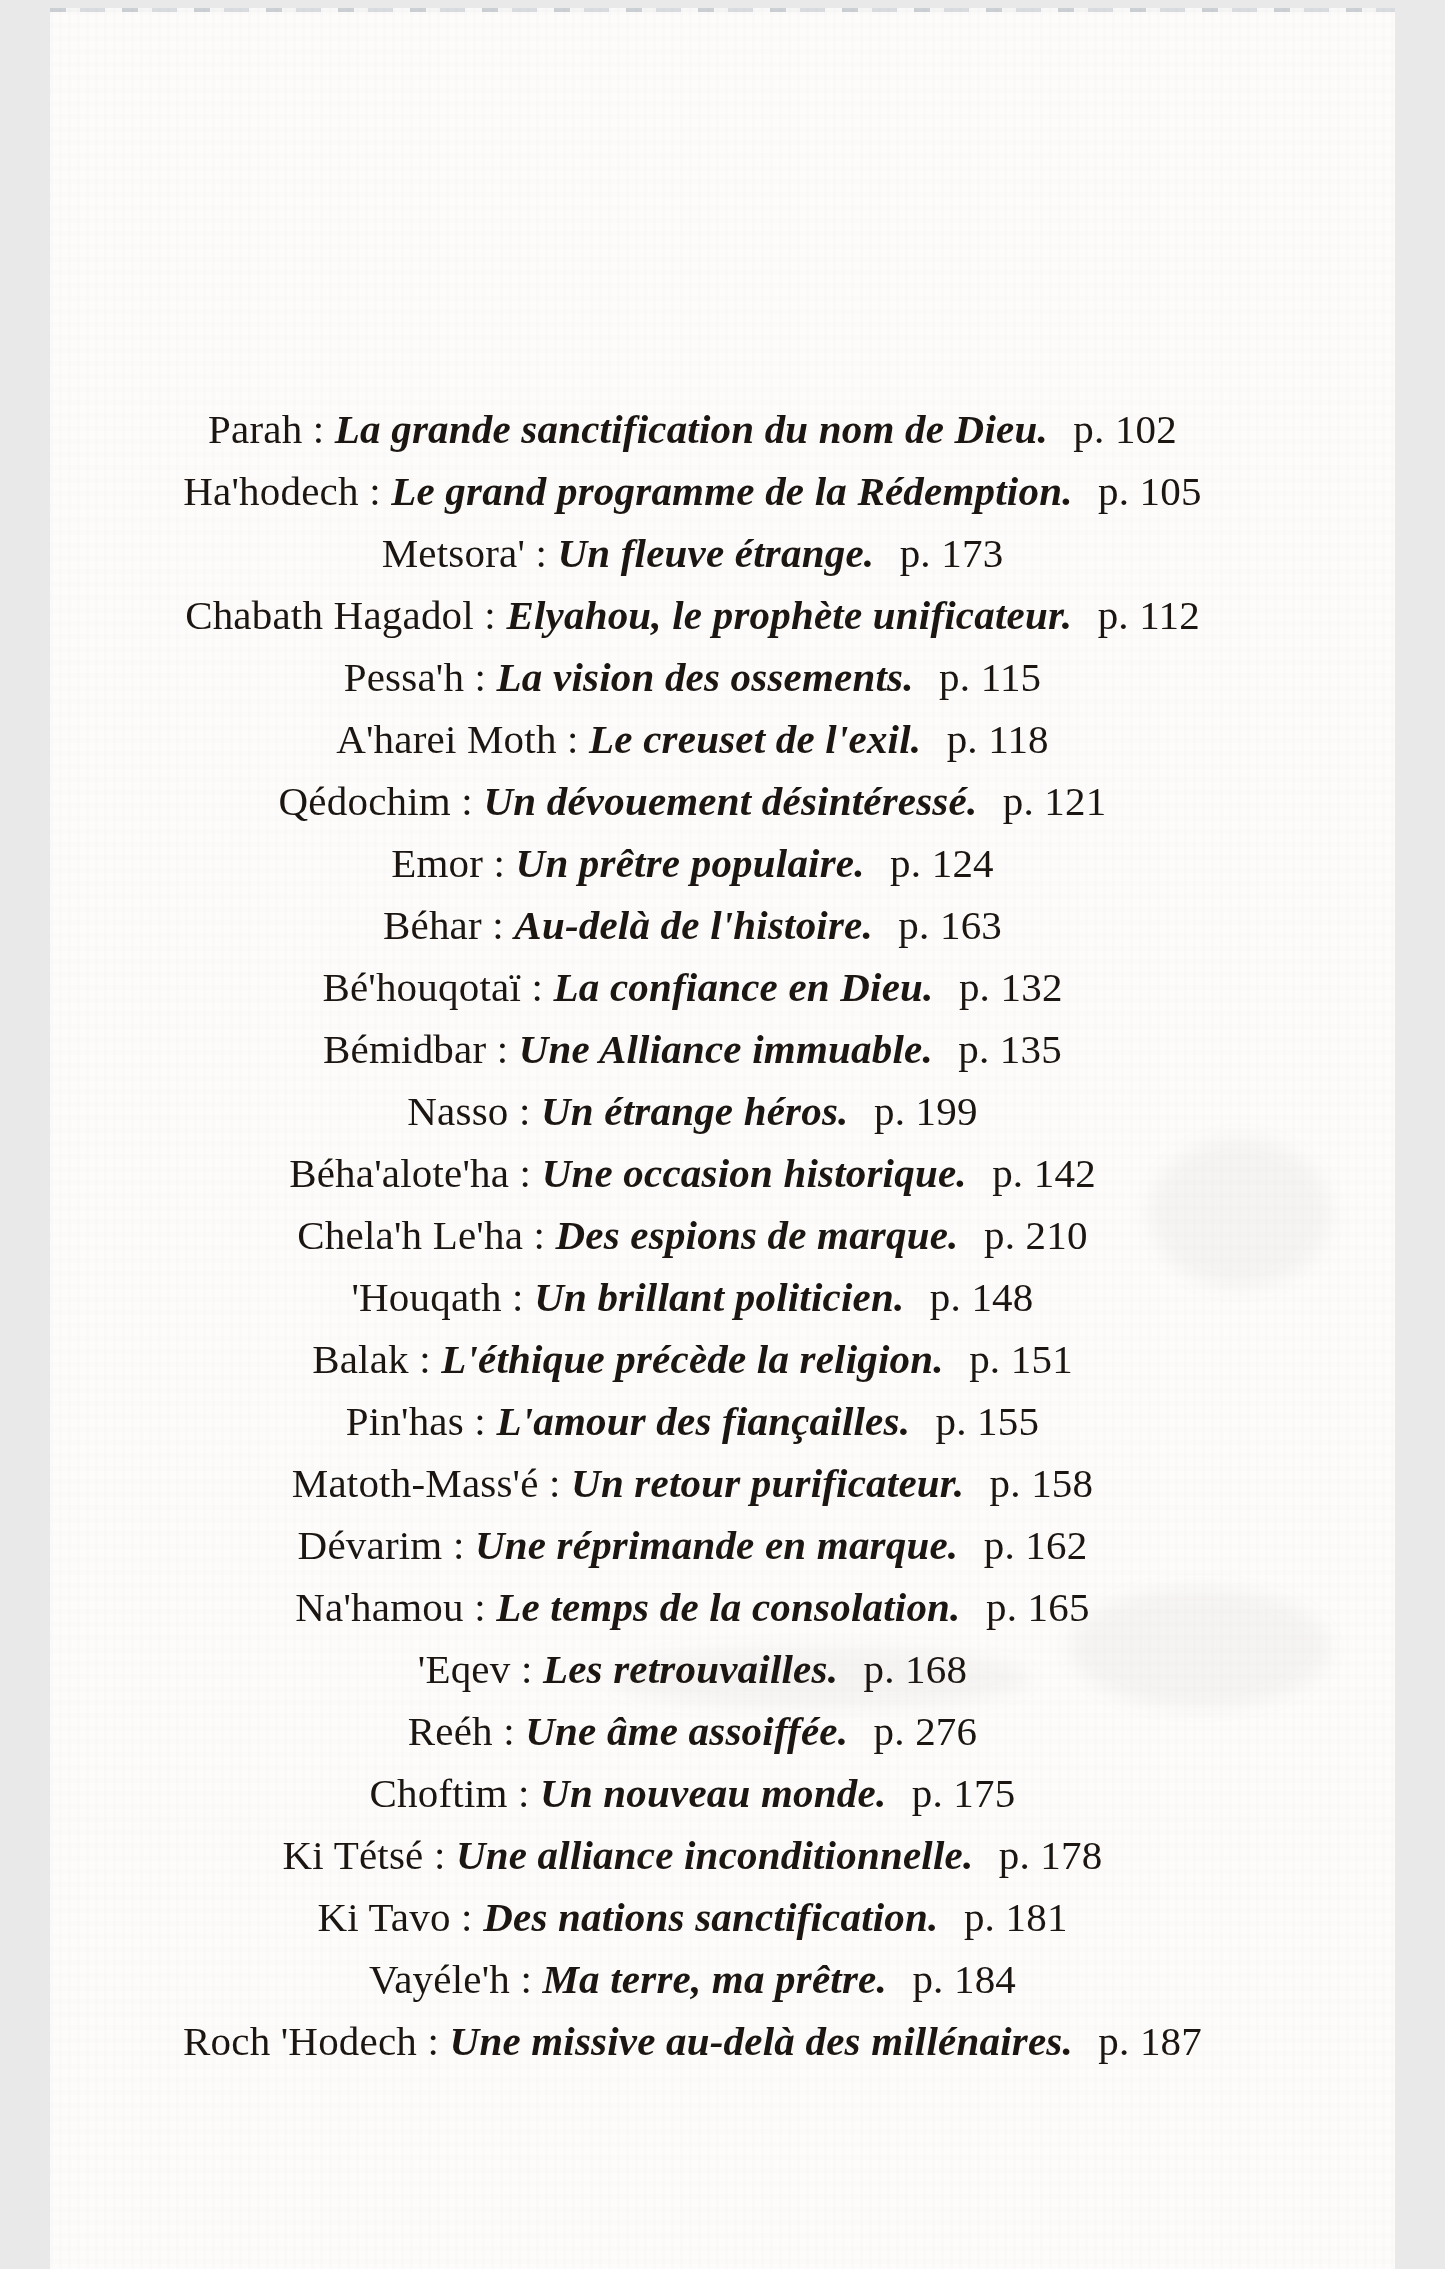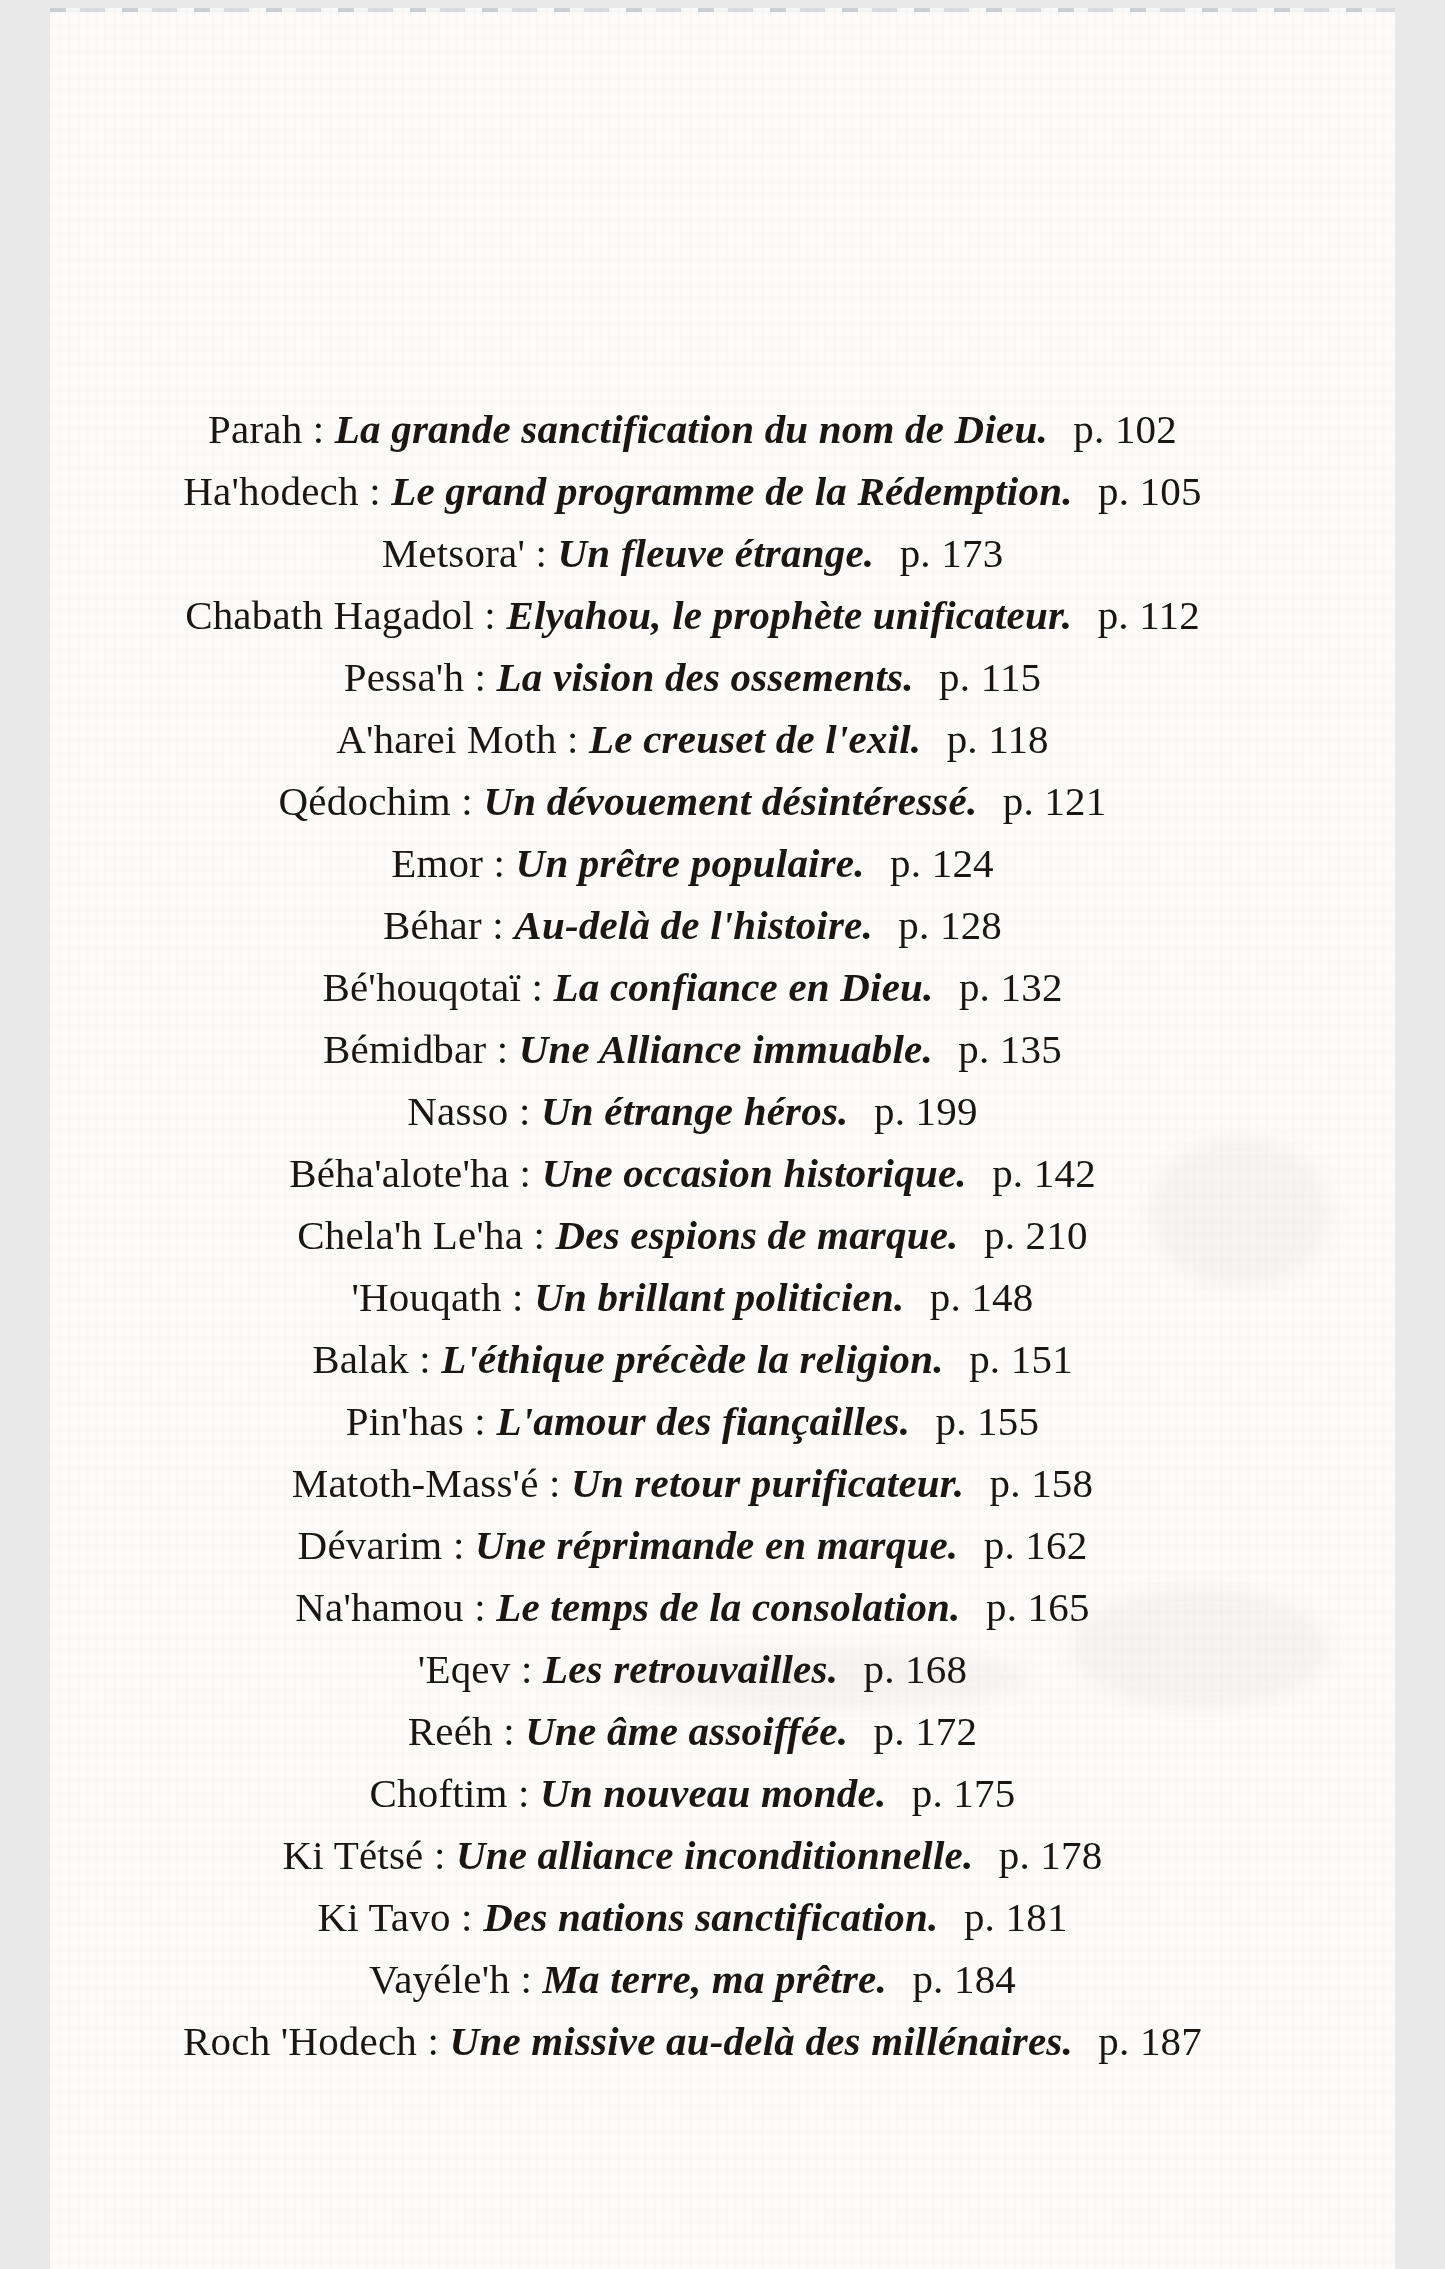--- a/index.html
+++ b/index.html
@@ -124,21 +124,21 @@
 
   <div class="toc-line" style="color: rgb(27, 22, 17);">
     <span class="entry-name">Qédochim</span><span class="entry-sep"> : </span><span class="entry-title">Un dévouement désintéressé.</span><span class="entry-page">p. 121</span>
   </div>
 
   <div class="toc-line" style="color: rgb(27, 22, 17);">
     <span class="entry-name">Emor</span><span class="entry-sep"> : </span><span class="entry-title">Un prêtre populaire.</span><span class="entry-page">p. 124</span>
   </div>
 
   <div class="toc-line" style="color: rgb(27, 22, 17);">
-    <span class="entry-name">Béhar</span><span class="entry-sep"> : </span><span class="entry-title">Au-delà de l'histoire.</span><span class="entry-page">p. 128</span>
+    <span class="entry-name">Béhar</span><span class="entry-sep"> : </span><span class="entry-title">Au-delà de l'histoire.</span><span class="entry-page">p. 163</span>
   </div>
 
   <div class="toc-line" style="color: rgb(27, 22, 17);">
     <span class="entry-name">Bé'houqotaï</span><span class="entry-sep"> : </span><span class="entry-title">La confiance en Dieu.</span><span class="entry-page">p. 132</span>
   </div>
 
   <div class="toc-line" style="color: rgb(27, 22, 17);">
     <span class="entry-name">Bémidbar</span><span class="entry-sep"> : </span><span class="entry-title">Une Alliance immuable.</span><span class="entry-page">p. 135</span>
   </div>
 
@@ -176,21 +176,21 @@
 
   <div class="toc-line" style="color: rgb(27, 22, 17);">
     <span class="entry-name">Na'hamou</span><span class="entry-sep"> : </span><span class="entry-title">Le temps de la consolation.</span><span class="entry-page">p. 165</span>
   </div>
 
   <div class="toc-line" style="color: rgb(27, 22, 17);">
     <span class="entry-name">'Eqev</span><span class="entry-sep"> : </span><span class="entry-title">Les retrouvailles.</span><span class="entry-page">p. 168</span>
   </div>
 
   <div class="toc-line" style="color: rgb(27, 22, 17);">
-    <span class="entry-name">Reéh</span><span class="entry-sep"> : </span><span class="entry-title">Une âme assoiffée.</span><span class="entry-page">p. 172</span>
+    <span class="entry-name">Reéh</span><span class="entry-sep"> : </span><span class="entry-title">Une âme assoiffée.</span><span class="entry-page">p. 276</span>
   </div>
 
   <div class="toc-line" style="color: rgb(27, 22, 17);">
     <span class="entry-name">Choftim</span><span class="entry-sep"> : </span><span class="entry-title">Un nouveau monde.</span><span class="entry-page">p. 175</span>
   </div>
 
   <div class="toc-line" style="color: rgb(27, 22, 17);">
     <span class="entry-name">Ki Tétsé</span><span class="entry-sep"> : </span><span class="entry-title">Une alliance inconditionnelle.</span><span class="entry-page">p. 178</span>
   </div>
 

